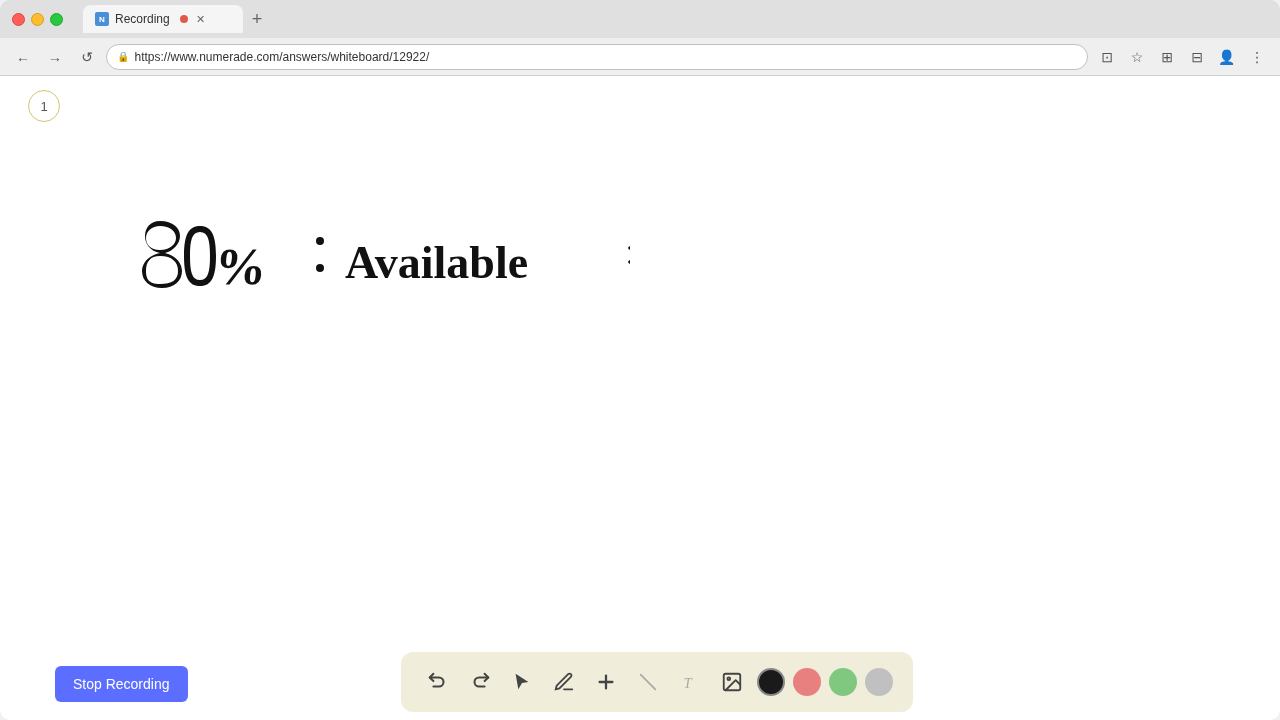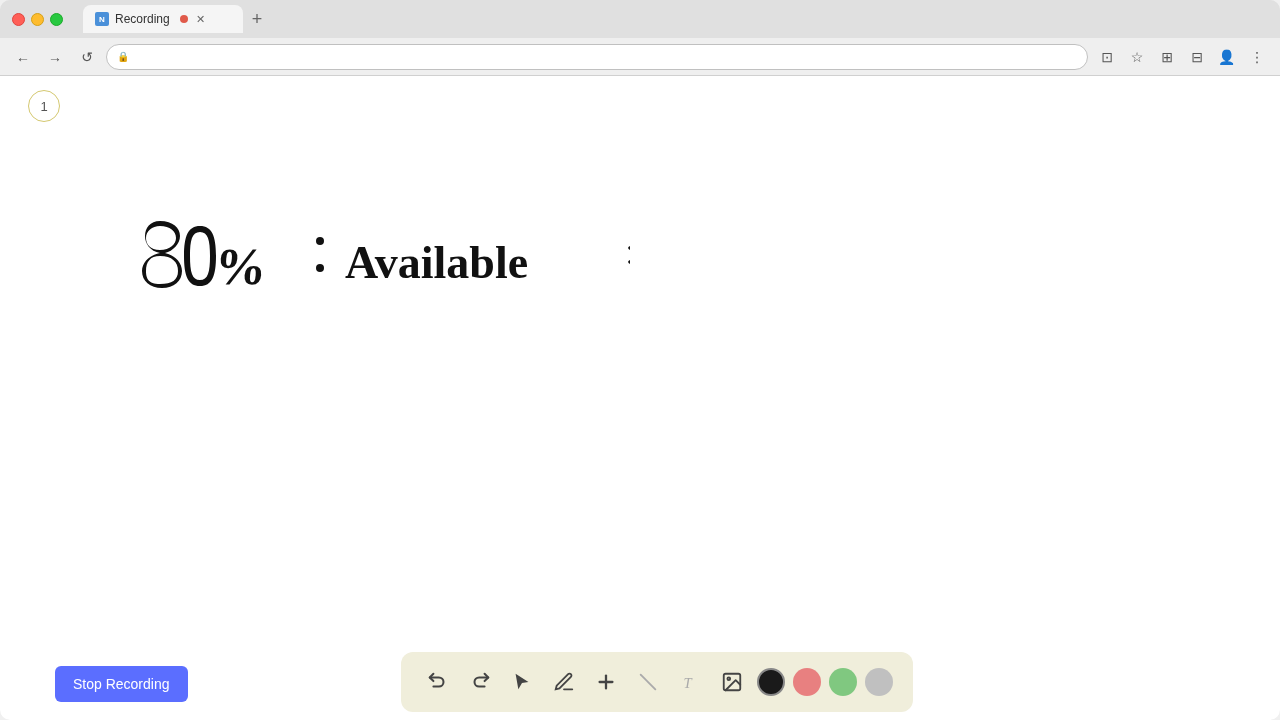--- a/index.html
+++ b/index.html
@@ -279,20 +279,21 @@
       <div class="new-tab-btn">+</div>
     </div>
   </div>
 
   <div class="toolbar">
     <div class="nav-btn">←</div>
     <div class="nav-btn">→</div>
     <div class="nav-btn">↺</div>
     <div class="address-bar">
       <span class="address-lock">🔒</span>
+      <span>https://www.numerade.com/answers/whiteboard/12922/</span>
     </div>
     <div class="toolbar-actions">
       <div class="toolbar-icon">⊡</div>
       <div class="toolbar-icon">☆</div>
       <div class="toolbar-icon">⊞</div>
       <div class="toolbar-icon">⊟</div>
       <div class="toolbar-icon">👤</div>
       <div class="toolbar-icon">⋮</div>
     </div>
   </div>

